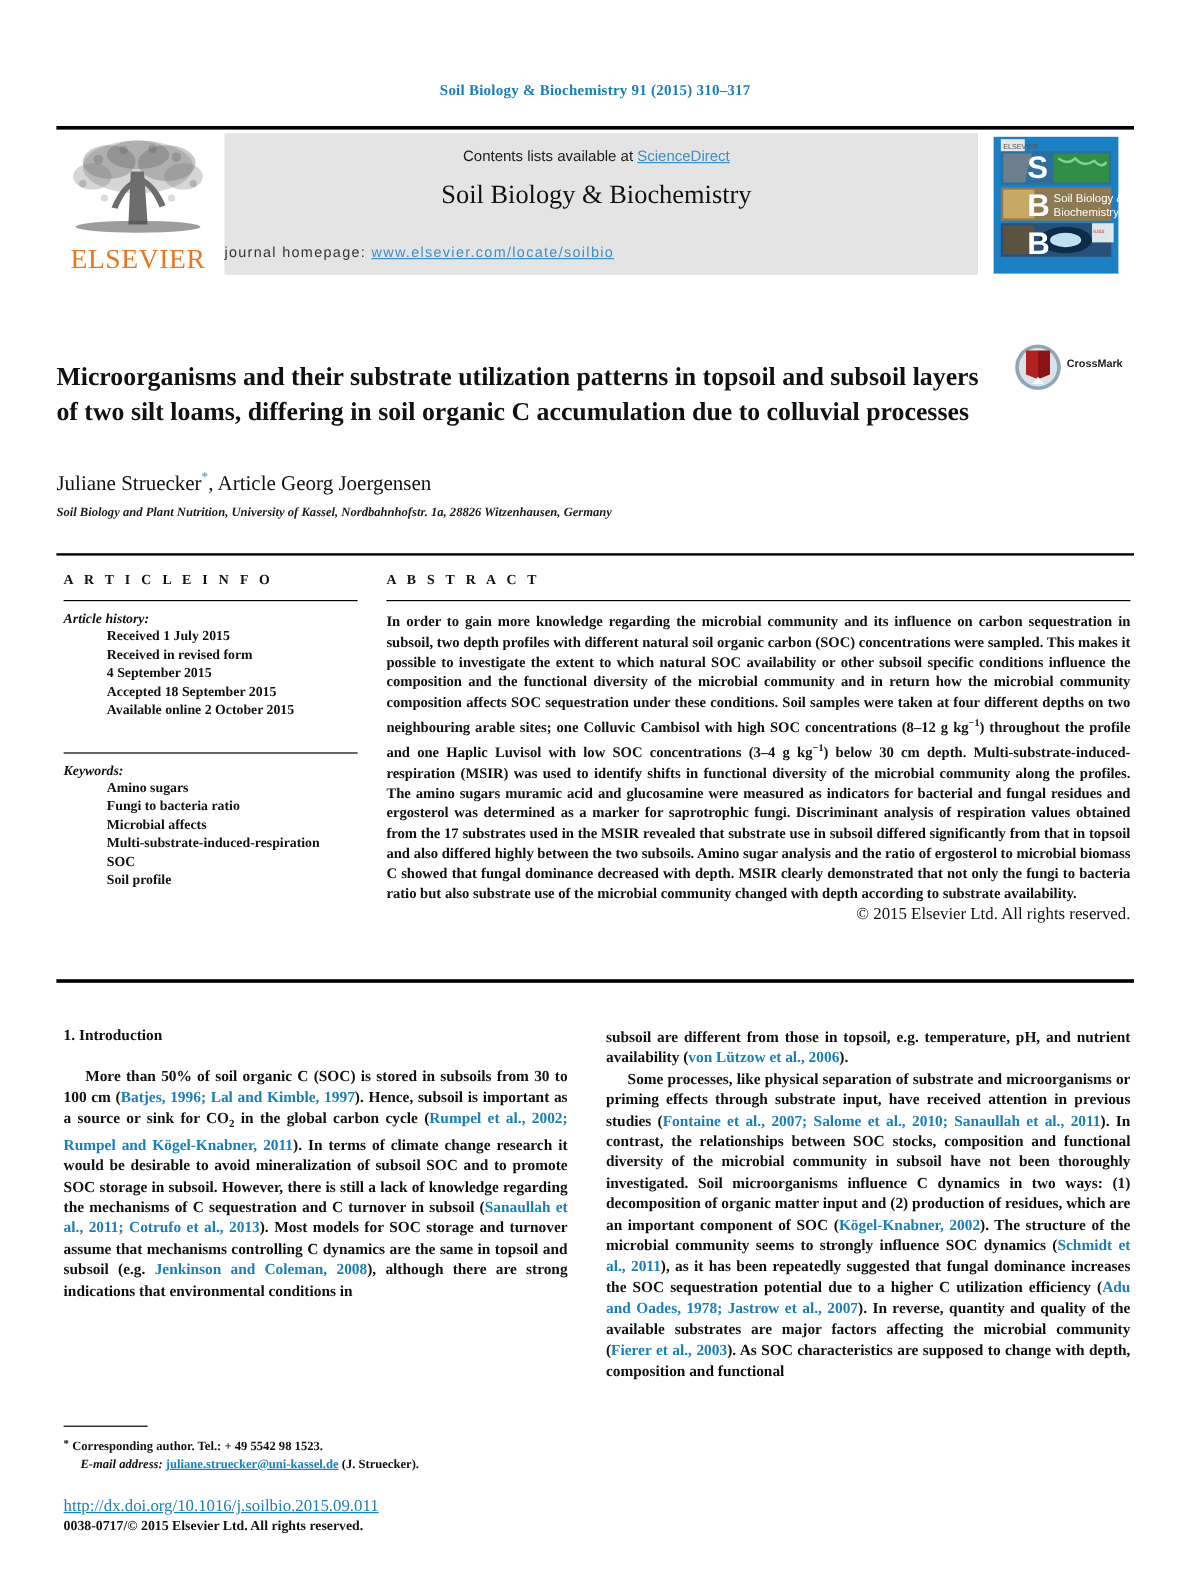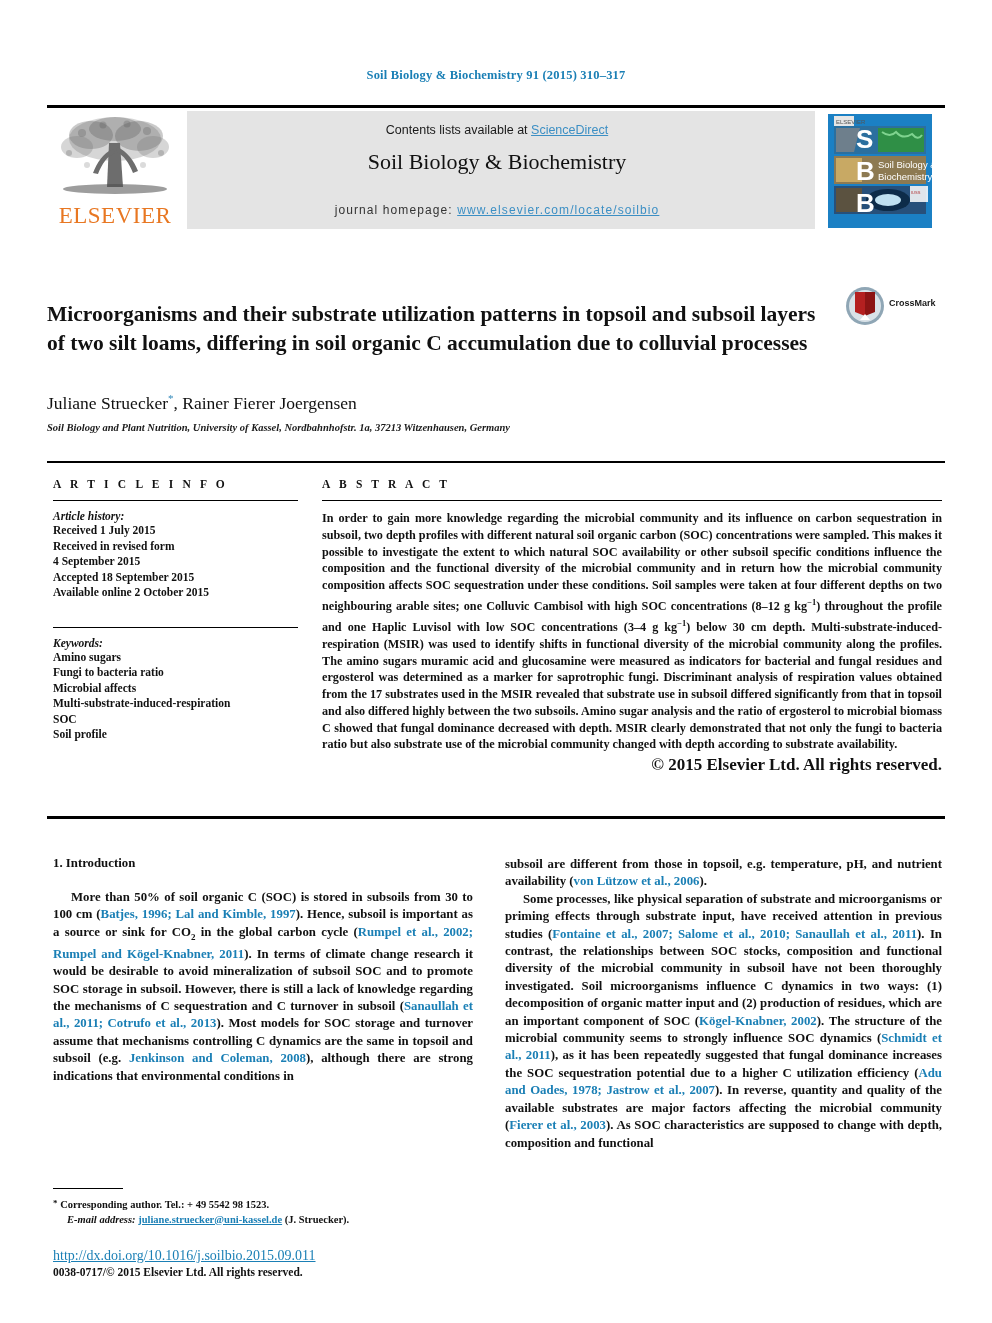--- a/index.html
+++ b/index.html
@@ -96,21 +96,21 @@
     width: 620px;
     text-align: center;
     font-family: "Liberation Serif", serif;
     font-size: 22px;
     color: #111111;
   }
   .homepage-line {
     position: absolute;
     left: 0; top: 92px;
     width: 620px;
-    text-align: center;
+    text-align: left;
     font-family: "Liberation Sans", sans-serif;
     font-size: 12px;
     letter-spacing: 1.1px;
     color: #333333;
   }
   .homepage-line .url {
     color: #3c8fc4;
   }
   .cover-thumb {
     position: absolute;
@@ -213,39 +213,40 @@
     font-size: 11.5px;
     color: #111;
     margin-bottom: 1px;
   }
   .info-line {
     font-family: "Liberation Serif", serif;
     font-weight: bold;
     font-size: 11.5px;
     line-height: 15.5px;
     color: #111;
+    margin-left: 36px;
   }
   .info-gap {
     height: 16px;
   }
   .abstract-body {
     font-family: "Liberation Serif", serif;
     font-weight: bold;
     font-size: 12.2px;
     line-height: 16.8px;
     text-align: justify;
     color: #111;
   }
   .abstract-body sup {
     font-size: 8.5px;
   }
   .copyright {
     font-family: "Liberation Serif", serif;
-    font-weight: bold;
-    font-size: 17px;
+    font-weight: normal;
+    font-size: 14px;
     text-align: right;
     margin-top: 2px;
     color: #111;
   }
   .abs-rule-bottom {
     position: absolute;
     left: 47px; top: 816px;
     width: 898px;
     height: 3px;
     background: #000;
@@ -417,24 +418,24 @@
         <circle cx="20" cy="20" r="19" fill="#8fa6b5"></circle>
         <circle cx="20" cy="20" r="16" fill="#d9e2e8"></circle>
         <path d="M10 6 L20 6 L20 30 L10 26 Z" fill="#b42020"></path>
         <path d="M30 6 L20 6 L20 30 L30 26 Z" fill="#8c1414"></path>
         <path d="M20 28 L15 34 L25 34 Z" fill="#ffffff"></path>
       </svg>
       <span class="crossmark-label">CrossMark</span>
     </div>
 
     <div class="authors">
-      <span>Juliane Struecker</span><sup>*</sup><span>, Rainer Fierer Joergensen</span>
+      <span>Juliane Struecker</span><sup>*</sup><span>, Article Georg Joergensen</span>
     </div>
 
-    <div class="affiliation">Soil Biology and Plant Nutrition, University of Kassel, Nordbahnhofstr. 1a, 37213 Witzenhausen, Germany</div>
+    <div class="affiliation">Soil Biology and Plant Nutrition, University of Kassel, Nordbahnhofstr. 1a, 28826 Witzenhausen, Germany</div>
   </div>
 
   <div class="info-rule-top"></div>
 
   <div class="col-info">
     <div class="sec-head">A R T I C L E   I N F O</div>
     <div class="hair-rule short"></div>
     <div class="info-label">Article history:</div>
     <div class="info-line">Received 1 July 2015</div>
     <div class="info-line">Received in revised form</div>

